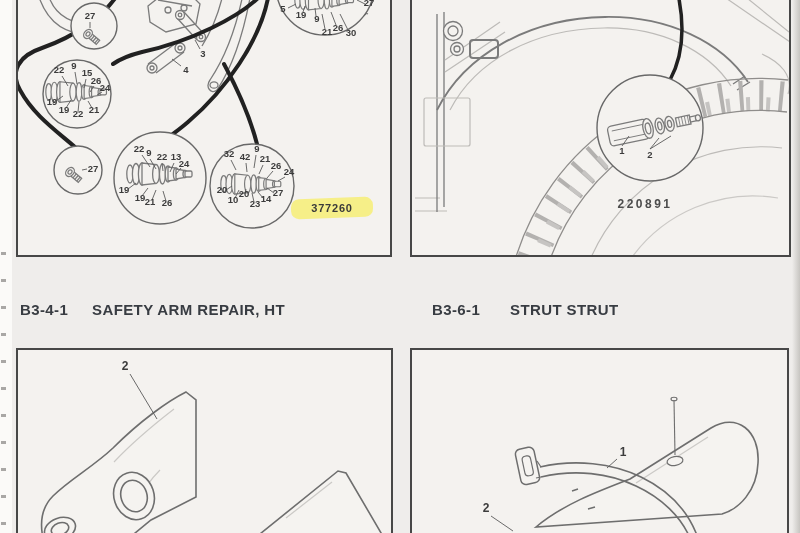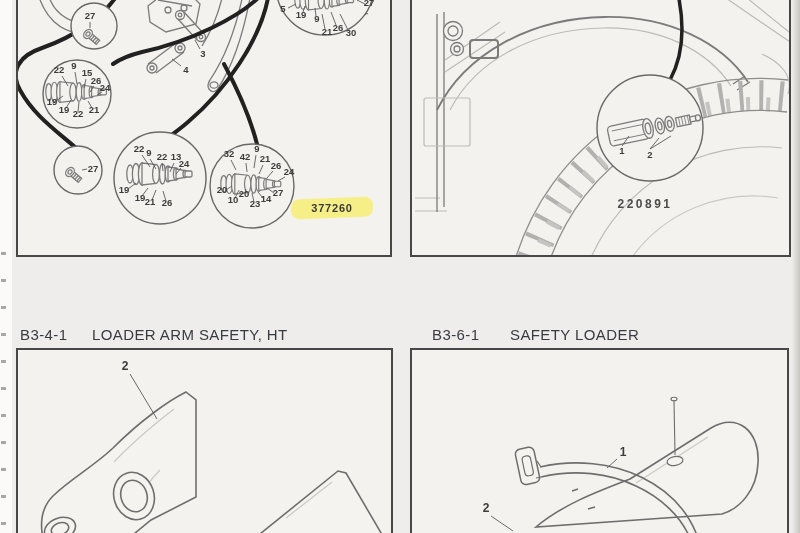--- a/index.html
+++ b/index.html
@@ -11,21 +11,21 @@
        background:repeating-linear-gradient(to bottom, rgba(0,0,0,0) 0 24px, #a9a7a5 24px 27px);}
   .edge-right{position:absolute;right:0;top:0;width:8px;height:533px;
        background:linear-gradient(to right, rgba(0,0,0,0), #c7c5c1);}
   .panel{position:absolute;box-sizing:border-box;border:2px solid #474747;background:#f4f2ef;}
   .panel svg{display:block;width:100%;height:100%;}
   .panel-tl{left:16px;top:-8px;width:376px;height:265px;}
   .panel-tr{left:410px;top:-8px;width:381px;height:265px;}
   .panel-bl{left:16px;top:348px;width:377px;height:192px;}
   .panel-br{left:410px;top:348px;width:379px;height:192px;}
   .heading{position:absolute;display:flex;align-items:baseline;color:#383c42;
-       font-weight:normal;font-size:15px;letter-spacing:.4px;white-space:nowrap;margin-top:25px;}
+       font-weight:bold;font-size:15px;letter-spacing:.4px;white-space:nowrap;}
   .heading-left{left:20px;top:301px;}
   .heading-right{left:432px;top:301px;justify-content:space-between;}
   .heading .code{display:inline-block;width:72px;}
   .heading-right .code{width:78px;}
   
   .lbl{font-family:"Liberation Sans",sans-serif;font-weight:bold;font-size:9.5px;
        fill:#3c3c3c;text-anchor:middle;}
   .ldr{stroke:#5a5a5a;stroke-width:.9;fill:none;}
   .art{stroke:#7b7b7b;fill:none;stroke-width:1.3;}
   .artf{stroke:#7b7b7b;fill:#f4f2ef;stroke-width:1.3;}
@@ -256,25 +256,25 @@
         <path d="M622,144 L629,134 M650,147 L659,136 M650,147 L671,134" class="ldr"></path>
         <text x="622" y="152" class="lbl">1</text>
         <text x="650" y="156" class="lbl">2</text>
       </g>
       <text x="645" y="206" class="fig">220891</text>
     </svg>
   </div>
 
   <div class="heading heading-left">
     <span class="code">B3-4-1</span>
-    <span class="title">LOADER ARM SAFETY, HT</span>
+    <span class="title">SAFETY ARM REPAIR, HT</span>
   </div>
   <div class="heading heading-right">
     <span class="code">B3-6-1</span>
-    <span class="title">SAFETY LOADER</span>
+    <span class="title">STRUT STRUT</span>
   </div>
 
   <div class="panel panel-bl">
     <svg viewBox="18 350 373 188">
       <g>
         <path d="M186,392 L196,400 L196,497 L151,520 L129,538 L43,538 C39,519 43,506 53,496
                  C70,479 93,467 113,448 C140,421 168,401 186,392 Z" class="artf2"></path>
         <path d="M174,409 C152,426 130,445 114,462" class="faint2"></path>
         <path d="M160,470 C150,480 143,490 140,500" class="faint2"></path>
         <g transform="rotate(-18 134 496)">

